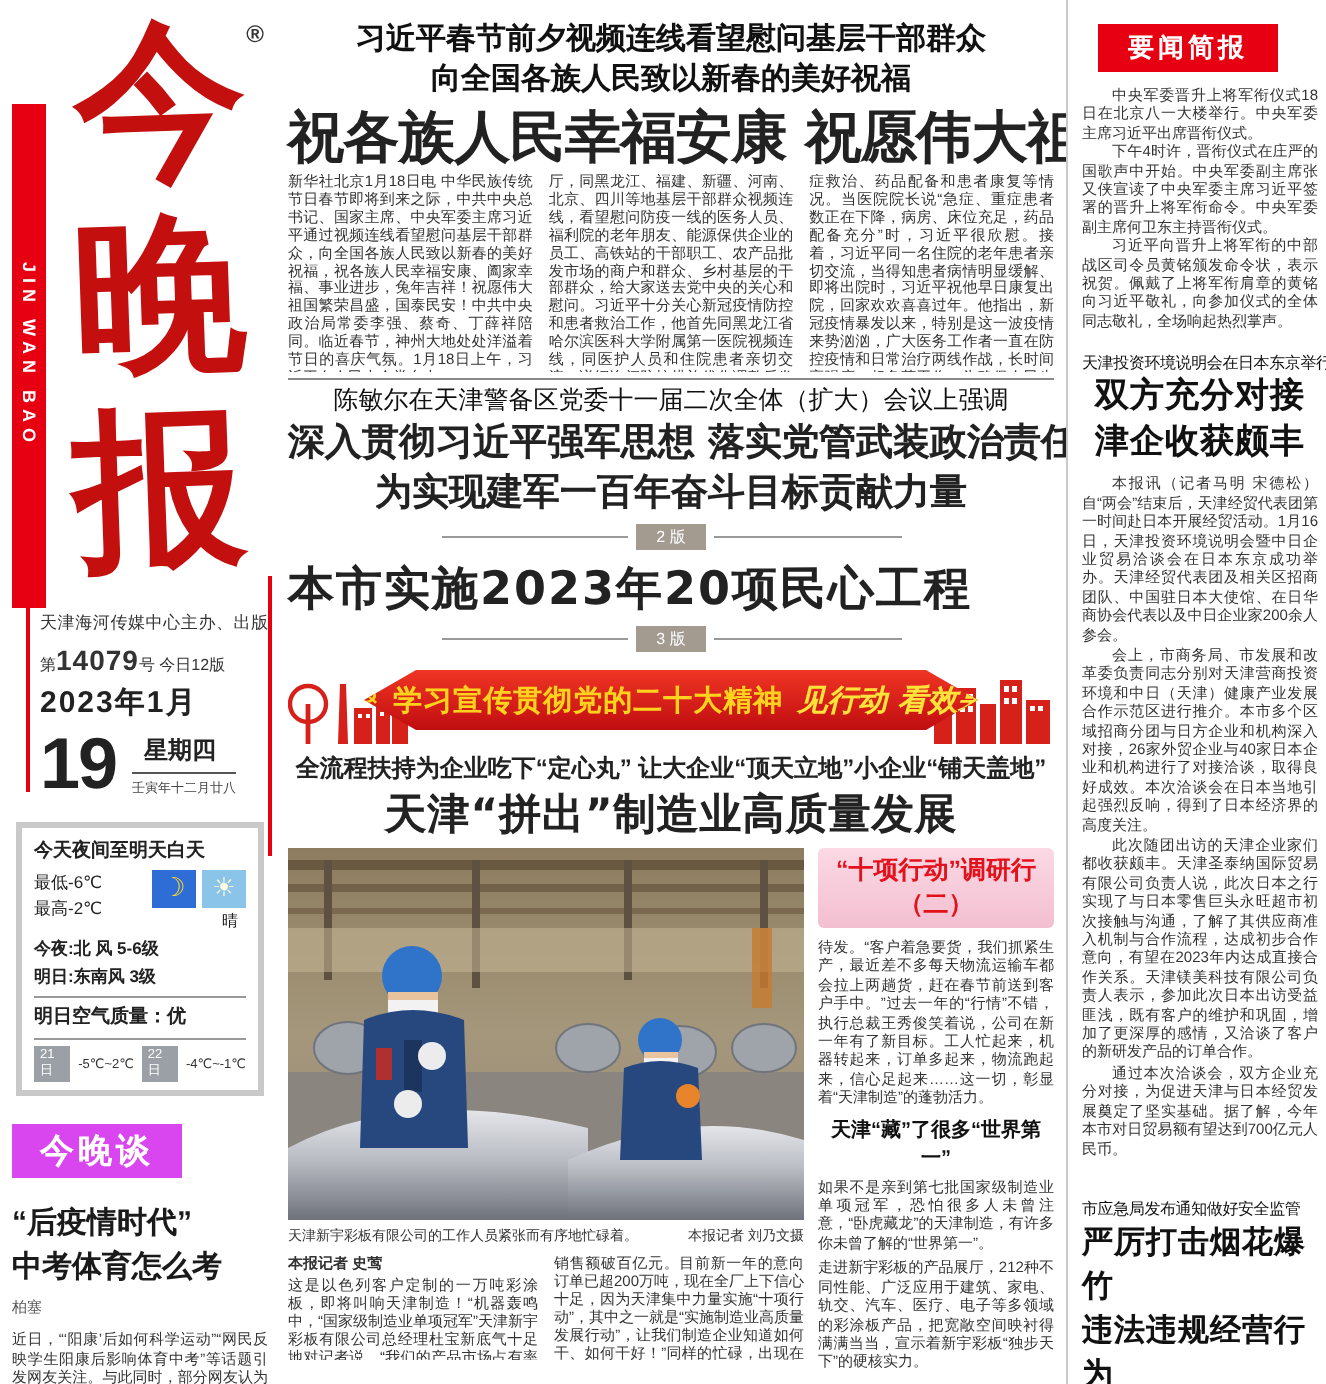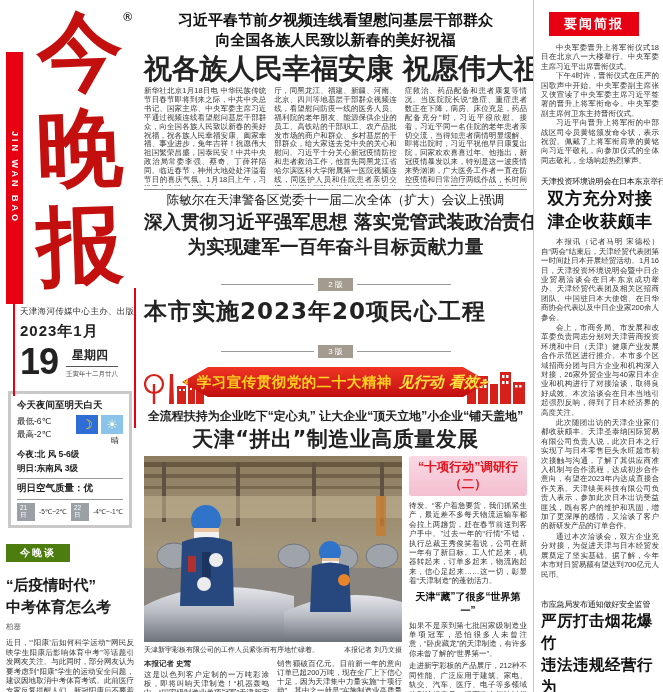--- a/index.html
+++ b/index.html
@@ -38,35 +38,35 @@
   .wicon.moon { background:#2e6cd6; color:#ffd92b; }
   .wicon.sun { background:#8ac4e8; color:#fffbe0; }
   .wcond { text-align:right; font-size:8px; margin-top:1px; padding-right:4px; }
   .wwind { font-size:8.5px; font-weight:bold; line-height:12px; margin-top:2px; }
   .wline { border-top:1px solid #999; margin:4px 0 3px; }
   .wair { font-size:9.5px; font-weight:bold; }
   .wfc { display:flex; gap:4px; margin-top:3px; align-items:center; }
   .wfc .fday { background:#9aa0a6; color:#fff; font-size:6.5px; padding:1px 3px; }
   .wfc .frange { font-size:6.5px; color:#333; }
   .talk { margin-top:14px; padding:0 4px 0 6px; }
-  .talk-badge { display:inline-block; background:#4d7c0f; color:#fff; font-size:10px; font-weight:bold; padding:2px 14px; letter-spacing:2px; }
+  .talk-badge { display:inline-block; background:#d946ef; color:#fff; font-size:17px; font-weight:bold; padding:2px 14px; letter-spacing:2px; }
   .talk-title { font-size:15px; font-weight:bold; color:#1a1a1a; line-height:22px; margin-top:12px; }
   .talk-author { font-size:7.5px; color:#555; margin-top:4px; }
   .talk-body { font-size:7.5px; line-height:9.6px; color:#333; text-align:justify; margin-top:6px; height:86px; overflow:hidden; }
 
   
   .main { width:395px; flex:0 0 395px; padding:10px 6px 0; overflow:hidden; }
   .lead-kicker { text-align:center; font-size:15px; font-weight:bold; line-height:20px; color:#111; }
   .lead-headline { text-align:center; font-size:28px; font-weight:900; line-height:26px; margin:6px 0 5px; white-space:nowrap; letter-spacing:-0.3px; font-family:"DejaVu Sans",sans-serif; }
   .lead-cols { display:flex; gap:8px; height:99px; overflow:hidden; }
   .lead-cols p { flex:1; font-size:7.5px; line-height:8.9px; text-align:justify; color:#333; }
   .sep { border-top:1px solid #8a8a8a; margin:3px 0 2px; }
   .s2-kicker { text-align:center; font-size:12.5px; color:#111; margin-top:2px; }
   .s2-line { text-align:center; font-size:18.5px; font-weight:900; line-height:25px; white-space:nowrap; font-family:"DejaVu Sans",sans-serif; }
-  .pageref { display:flex; align-items:center; width:230px; margin:19px auto 0;justify-content:space-between; }
+  .pageref { display:flex; align-items:center; width:230px; margin:3px auto 0;justify-content:space-between; }
   .pageref .rule { flex:1; height:1px; background:#9a9a9a; }
   .pageref .pr-badge { background:#a39a90; color:#fff; font-size:8px; padding:1px 10px; margin:0 4px; white-space:nowrap; }
   .s3-headline { font-size:23px; font-weight:900; line-height:30px; margin-top:5px; letter-spacing:1px; font-family:"DejaVu Sans",sans-serif; }
   .banner { position:relative; height:42px; margin:4px 0 2px; }
   .ribbon { position:absolute; left:38px; right:38px; top:5px; height:30px; background:linear-gradient(#ef3524,#c00d10);
             clip-path:polygon(0 50%,26px 0,calc(100% - 26px) 0,100% 50%,calc(100% - 26px) 100%,26px 100%);
             display:flex; align-items:center; justify-content:center; gap:7px; }
   .ribbon .emblem { color:#ffd21e; font-size:14px; font-family:"DejaVu Sans",sans-serif; }
   .ribbon .btxt { color:#ffd21e; font-size:14.5px; font-weight:900; letter-spacing:0.5px; white-space:nowrap; }
   .ribbon .bscript { color:#ffe23a; font-size:15px; font-weight:bold; font-style:italic; font-family:"DejaVu Serif",serif; white-space:nowrap; }
@@ -112,20 +112,21 @@
         <div>今</div>
         <div>晚</div>
         <div>报</div>
       </div>
       <span class="reg">®</span>
     </div>
     <div class="redline-down"></div>
     <div class="redline-right"></div>
     <div class="pub">
       <div class="publisher">天津海河传媒中心主办、出版</div>
+      <div class="issue"><span>第</span><b>14079</b><span>号</span> <span>今日12版</span></div>
       <div class="month">2023年1月</div>
       <div class="dayrow">
         <div class="daynum">19</div>
         <div class="dayside">
           <div class="weekday">星期四</div>
           <div class="lunar">壬寅年十二月廿八</div>
         </div>
       </div>
     </div>
     <div class="wbox">

